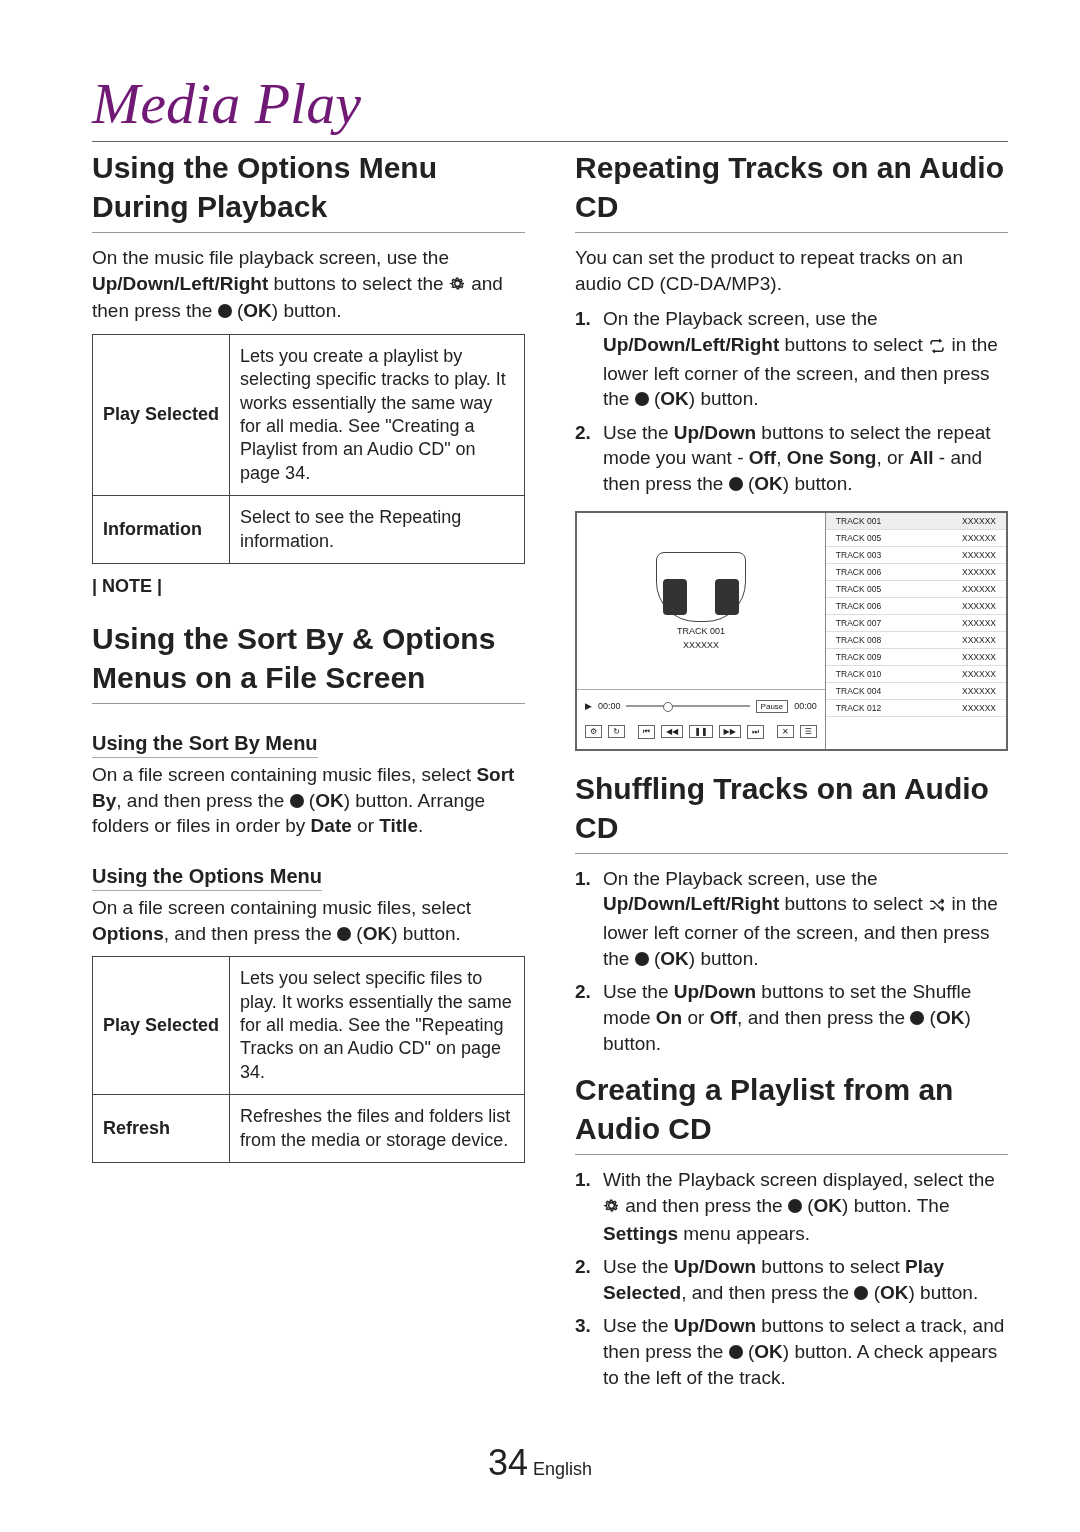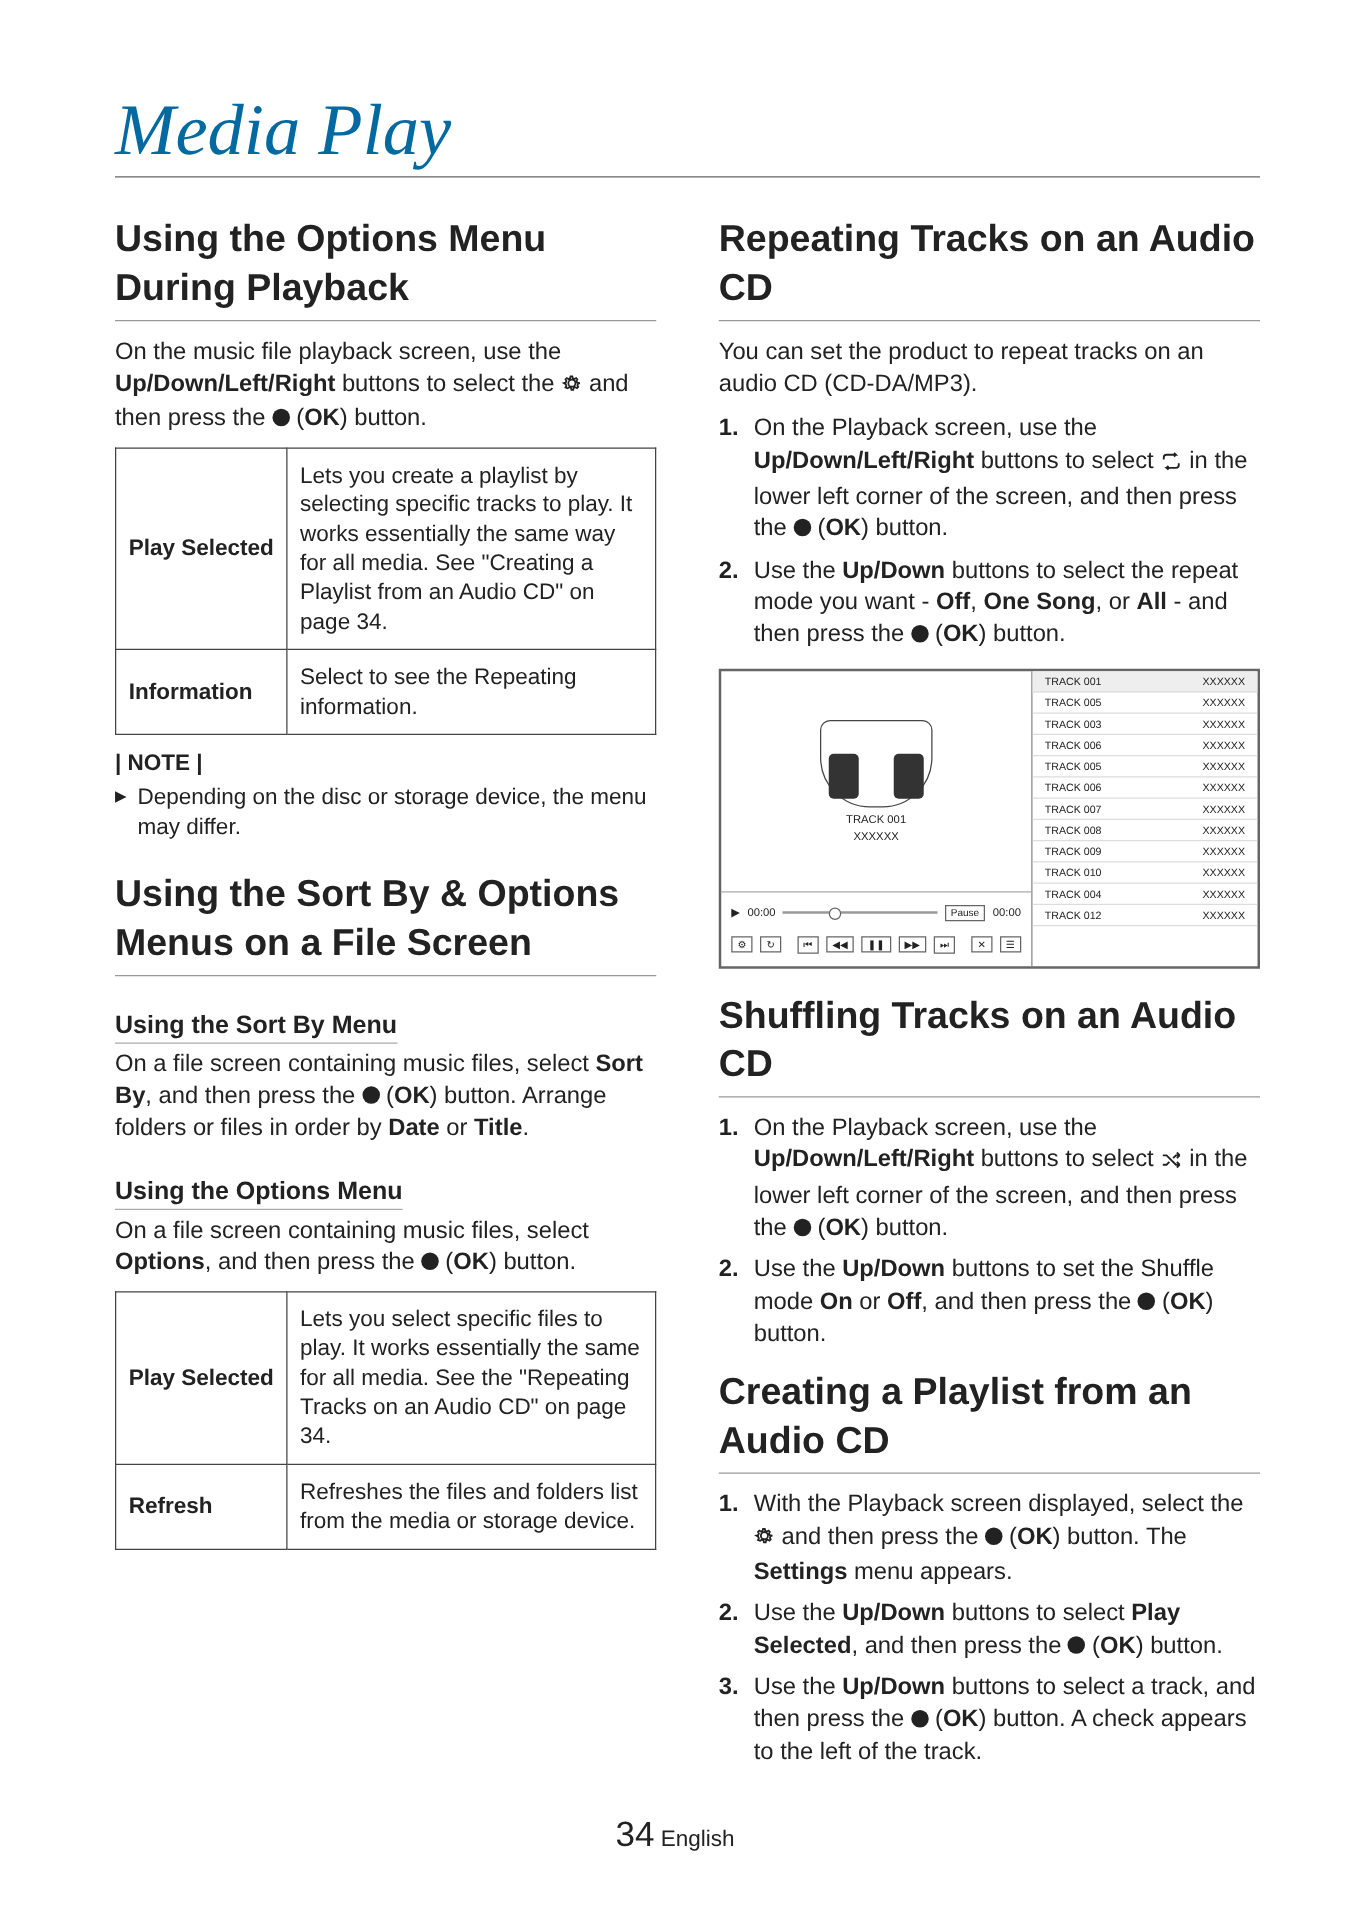--- a/index.html
+++ b/index.html
@@ -1,39 +1,39 @@
 <!DOCTYPE html>
 <html><head>
 <meta charset="utf-8">
 <style>
   * { box-sizing: border-box; margin: 0; padding: 0; }
   html, body { width: 1080px; height: 1532px; background: #fff; font-family: Arial, Helvetica, sans-serif; color: #222; }
   .page { padding: 70px 72px 40px 92px; position: relative; height: 100%; }
-  .title { font-family: 'Times New Roman', serif; font-style: italic; font-size: 58px; font-weight: 400; color: #0369a1; border-bottom: 1px solid #666; padding-bottom: 4px; margin-bottom: 24px; }
+  .title { font-family: 'Times New Roman', serif; font-style: italic; font-size: 58px; font-weight: 400; color: #701a75; border-bottom: 1px solid #666; padding-bottom: 4px; }
   .cols { display: flex; gap: 50px; }
   .col { flex: 1; min-width: 0; }
   h2.sec { font-size: 30px; font-weight: bold; margin-top: 6px; margin-bottom: 6px; line-height: 1.3; }
   .rule { border-bottom: 1px solid #999; margin-bottom: 12px; margin-top: 2px; }
   h3.sub { font-size: 20px; font-weight: bold; margin-top: 16px; margin-bottom: 4px; border-bottom: 1px solid #aaa; display: inline-block; padding-bottom: 2px; }
   p.body { font-size: 19px; line-height: 1.35; margin-bottom: 10px; }
   table.opt { border-collapse: collapse; width: 100%; margin: 8px 0 12px 0; }
   table.opt td { border: 1px solid #444; padding: 10px 10px; font-size: 18px; vertical-align: middle; line-height: 1.3; }
   table.opt td.lbl { font-weight: bold; white-space: nowrap; }
   .note-hd { font-weight: bold; font-size: 18px; margin-top: 8px; }
   .note-line { font-size: 18px; line-height: 1.35; padding-left: 18px; position: relative; margin-top: 4px; margin-bottom: 8px;}
   .note-line::before { content: "▶"; position: absolute; left: 0; font-size: 12px; top: 4px; }
   ol.steps { list-style: none; margin: 6px 0 14px 0; }
   ol.steps li { font-size: 19px; line-height: 1.35; padding-left: 28px; position: relative; margin-bottom: 8px; }
   ol.steps li .num { position: absolute; left: 0; font-weight: bold; }
   b { font-weight: bold; }
   .circ { display: inline-block; width: 14px; height: 14px; border-radius: 50%; background: #222; vertical-align: -1px; }
   .gear { display:inline-block; vertical-align:-2px; }
   .ic { display:inline-block; vertical-align:-3px; }
   .footer { position: absolute; bottom: 48px; left: 0; right: 0; text-align: center; font-size: 18px; }
-  .footer .pn { font-size: 28px; font-weight: 400; }
+  .footer .pn { font-size: 36px; font-weight: 400; }
   
   .shot { border: 2px solid #666; width: 100%; height: 240px; margin: 10px 0 18px 0; display: flex; font-size: 9px; background:#fff; }
   .shot-left { flex: 0 0 58%; border-right: 1px solid #888; display:flex; flex-direction:column; }
   .shot-art { flex:1; display:flex; flex-direction:column; align-items:center; justify-content:center; gap:4px;}
   .shot-art .hp { width:90px; height:70px; border:1px solid #444; border-radius:8px 8px 40px 40px; position:relative; }
   .shot-art .hp::before, .shot-art .hp::after { content:""; position:absolute; width:24px; height:36px; background:#333; border-radius:4px; bottom:6px;}
   .shot-art .hp::before{ left:6px;} .shot-art .hp::after{ right:6px;}
   .shot-ctrl { height:60px; border-top:1px solid #aaa; display:flex; flex-direction:column; justify-content:space-around; padding:4px 8px;}
   .shot-ctrl .row { display:flex; align-items:center; gap:6px; font-size:9px;}
   .shot-ctrl .prog { flex:1; height:2px; background:#999; position:relative;}
@@ -68,21 +68,20 @@
           <td>Lets you create a playlist by selecting specific tracks to play. It works essentially the same way for all media. See "Creating a Playlist from an Audio CD" on page 34.</td>
         </tr>
         <tr>
           <td class="lbl">Information</td>
           <td>Select to see the Repeating information.</td>
         </tr>
       </tbody>
         </table>
 
       <div class="note-hd">| NOTE |</div>
-      <div class="note-line">Depending on the disc or storage device, the menu may differ.</div>
 
       <h2 class="sec" style="margin-top:22px">Using the Sort By &amp; Options Menus on a File Screen</h2>
       <div class="rule"></div>
 
       <h3 class="sub">Using the Sort By Menu</h3>
       <p class="body">
         <span>On a file screen containing music files, select </span><b>Sort By</b><span>, and then press the </span><span class="circ"></span><span> (</span><b>OK</b><span>) button. Arrange folders or files in order by </span><b>Date</b><span> or </span><b>Title</b><span>.</span>
       </p>
 
       <h3 class="sub">Using the Options Menu</h3>

